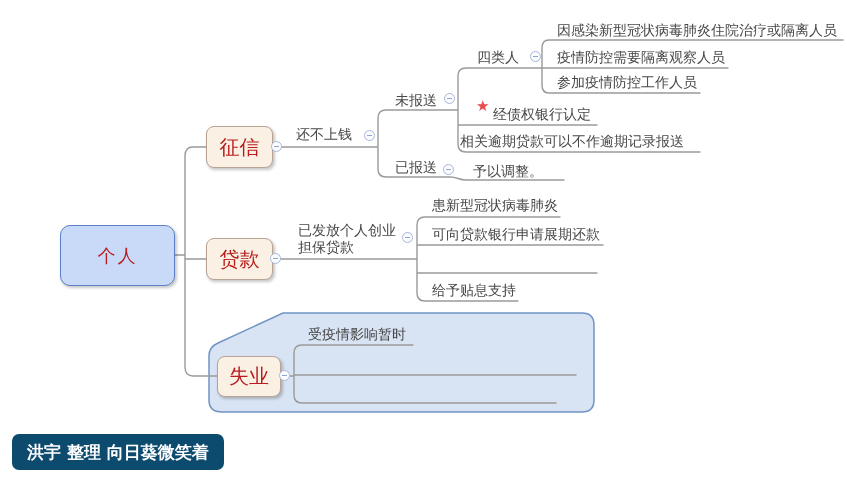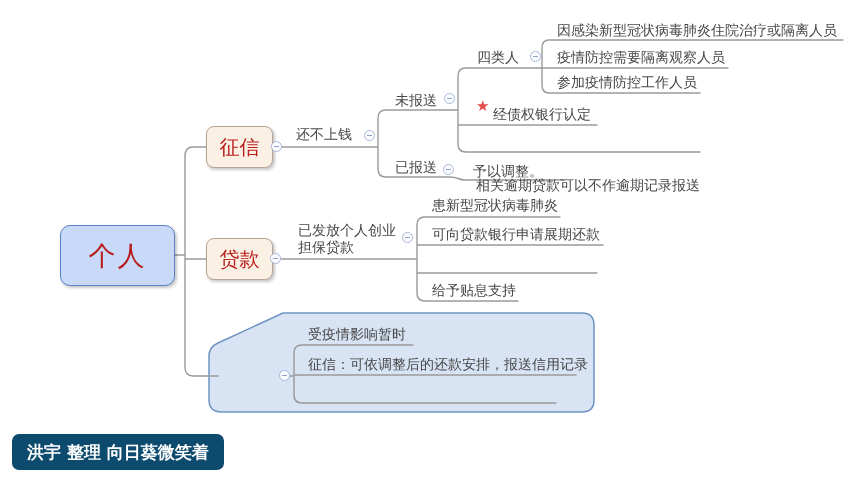--- a/index.html
+++ b/index.html
@@ -15,21 +15,21 @@
   .wraptxt{white-space:normal;width:100px;line-height:17px;word-break:break-all;}
   .node{
     position:absolute;box-sizing:border-box;border-radius:8px;
     background:#fbf0e4;border:1.5px solid #b7a494;
     box-shadow:1.5px 2px 3px rgba(0,0,0,0.22);
     display:flex;align-items:center;justify-content:center;
     font-size:20px;color:#b91c1c;
   }
   .rootnode{
     background:#c8daf7;border:1.5px solid #5b80c9;border-radius:10px;
-    font-size:27px;letter-spacing:2px;
+    font-size:18px;letter-spacing:2px;
   }
   .collapse{
     position:absolute;width:11px;height:11px;box-sizing:border-box;
     border:1px solid #a9b6dc;border-radius:50%;background:#fbfcfe;
   }
   .collapse::after{
     content:"";position:absolute;left:2px;right:2px;top:4px;height:1px;background:#91a3cf;
   }
   .star{position:absolute;color:#e84d4d;font-size:15px;line-height:15px;}
   .watermark{
@@ -74,54 +74,54 @@
       M 294,375 H 576
       M 302,403 H 556"></path>
   </svg>
 
   <div class="node rootnode" style="left:60px;top:225px;width:115px;height:61px;">个人</div>
 
   <div class="node" style="left:206px;top:126px;width:67px;height:42px;">征信</div>
 
   <div class="node" style="left:206px;top:238px;width:67px;height:42px;">贷款</div>
 
+  <div class="node" style="left:217px;top:356px;width:64px;height:41px;">失业</div>
 
   <div class="txt" style="left:296px;top:127px;text-align:center;">还不上钱</div>
 
   <div class="txt" style="left:395px;top:93px;">未报送</div>
 
   <div class="txt" style="left:395px;top:160px;">已报送</div>
 
   <div class="txt" style="left:477px;top:50px;">四类人</div>
 
   <div class="txt" style="left:557px;top:23px;">因感染新型冠状病毒肺炎住院治疗或隔离人员</div>
 
   <div class="txt" style="left:557px;top:50px;">疫情防控需要隔离观察人员</div>
 
   <div class="txt" style="left:557px;top:75px;">参加疫情防控工作人员</div>
 
   <span class="star" style="left:476px;top:99px;">★</span>
   <div class="txt" style="left:493px;top:107px;font-family:Liberation Serif, serif;">经债权银行认定</div>
 
-  <div class="txt" style="left:476px;top:134px;margin-top:44px;">相关逾期贷款可以不作逾期记录报送</div>
+  <div class="txt" style="left:460px;top:134px;">相关逾期贷款可以不作逾期记录报送</div>
 
   <div class="txt" style="left:473px;top:164px;">予以调整。</div>
 
   <div class="txt wraptxt" style="left:298px;top:222px;">已发放个人创业担保贷款</div>
 
   <div class="txt" style="left:432px;top:198px;">患新型冠状病毒肺炎</div>
 
   <div class="txt" style="left:432px;top:227px;">可向贷款银行申请展期还款</div>
 
 
   <div class="txt" style="left:432px;top:283px;">给予贴息支持</div>
 
   <div class="txt" style="left:308px;top:327px;">受疫情影响暂时</div>
 
-  <div class="txt" style="left:308px;top:357px;">征信：可依调整后的还款安排，报送信用记录</div>
 
 
   <span class="collapse" style="left:271px;top:141px;"></span>
   <span class="collapse" style="left:364px;top:130px;"></span>
   <span class="collapse" style="left:444px;top:93px;"></span>
   <span class="collapse" style="left:443px;top:164px;"></span>
   <span class="collapse" style="left:530px;top:51px;"></span>
   <span class="collapse" style="left:270px;top:253px;"></span>
   <span class="collapse" style="left:402px;top:232px;"></span>
   <span class="collapse" style="left:279px;top:370px;"></span>

